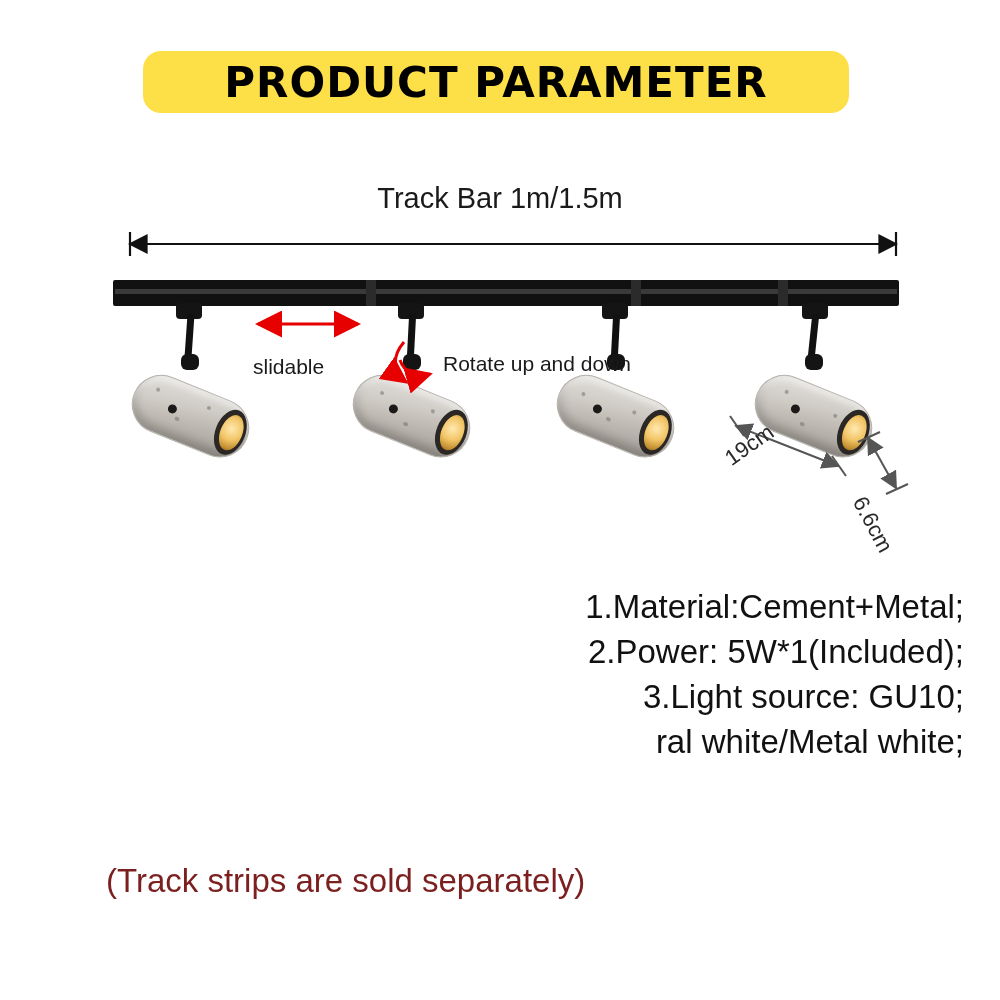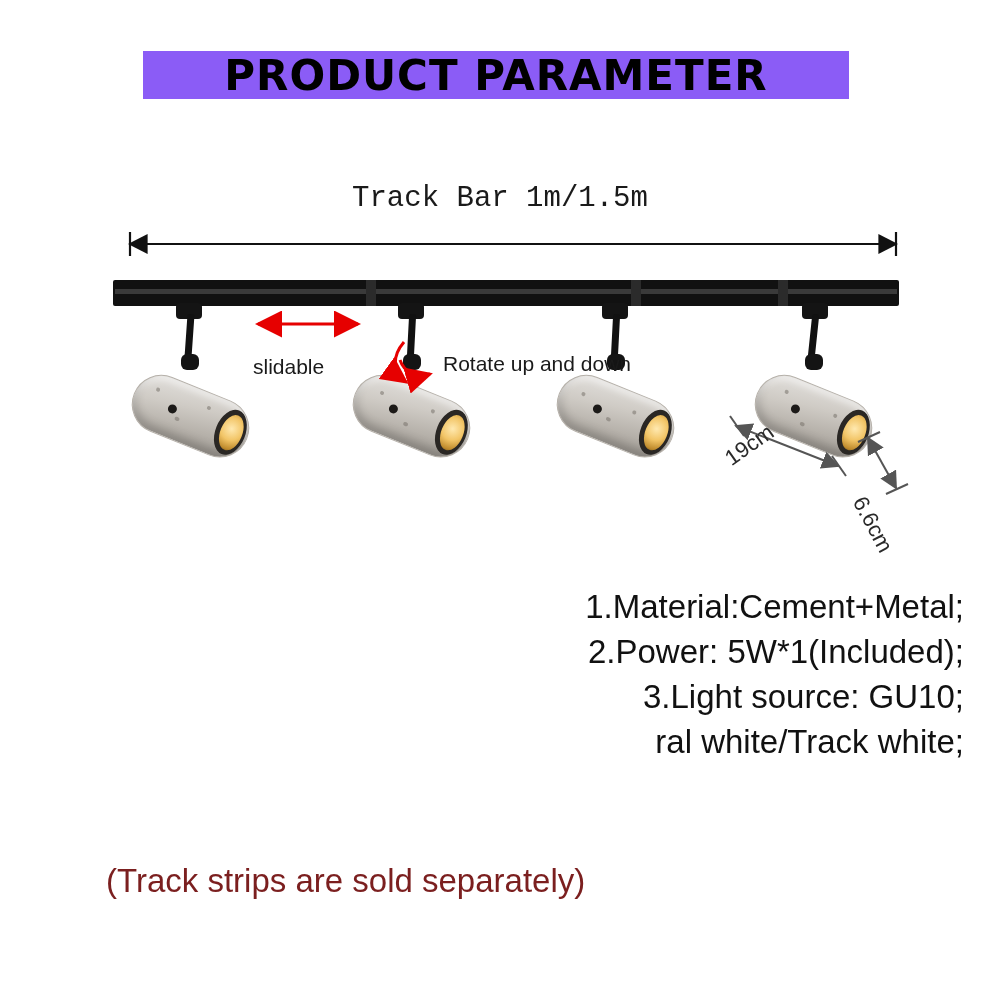--- a/index.html
+++ b/index.html
@@ -14,25 +14,26 @@
     font-family: "DejaVu Sans", sans-serif;
     overflow: hidden;
   }
 
   
   #header-banner {
     position: absolute;
     left: 143px;
     top: 51px;
     width: 706px;
-    height: 48px;
-    background: #8b5cf6;
+    height: 62px;
+    background: #fde047;
     display: flex;
     align-items: center;
     justify-content: center;
+    border-radius: 18px;
   }
   #header-title {
     font-family: "DejaVu Sans", sans-serif;
     font-weight: bold;
     font-size: 42px;
     letter-spacing: 1px;
     color: #000000;
     white-space: nowrap;
   }
 
@@ -45,21 +46,21 @@
     height: 440px;
   }
   #track-caption {
     position: absolute;
     left: 0;
     top: 62px;
     width: 1000px;
     text-align: center;
     font-size: 29px;
     color: #1a1a1a;
-    font-family: Liberation Mono, monospace;
+    font-family: Liberation Sans, sans-serif;
   }
 
   
   #rail {
     position: absolute;
     left: 113px;
     top: 160px;
     width: 786px;
     height: 26px;
     background: #111111;
@@ -301,16 +302,16 @@
   <div class="anno-text" id="slidable-label">slidable</div>
   <div class="anno-text" id="rotate-label">Rotate up and down</div>
   <div class="anno-text" id="dim-19">19cm</div>
   <div class="anno-text" id="dim-66">6.6cm</div>
 </div>
 
 <div id="spec-list">
   <div class="spec-line">1.Material:Cement+Metal;</div>
   <div class="spec-line">2.Power: 5W*1(Included);</div>
   <div class="spec-line">3.Light source: GU10;</div>
-  <div class="spec-line">ral white/Track white;</div>
+  <div class="spec-line">ral white/Metal white;</div>
 </div>
 
 <div id="note-line">(Track strips are sold separately)</div>
 
 </body></html>

